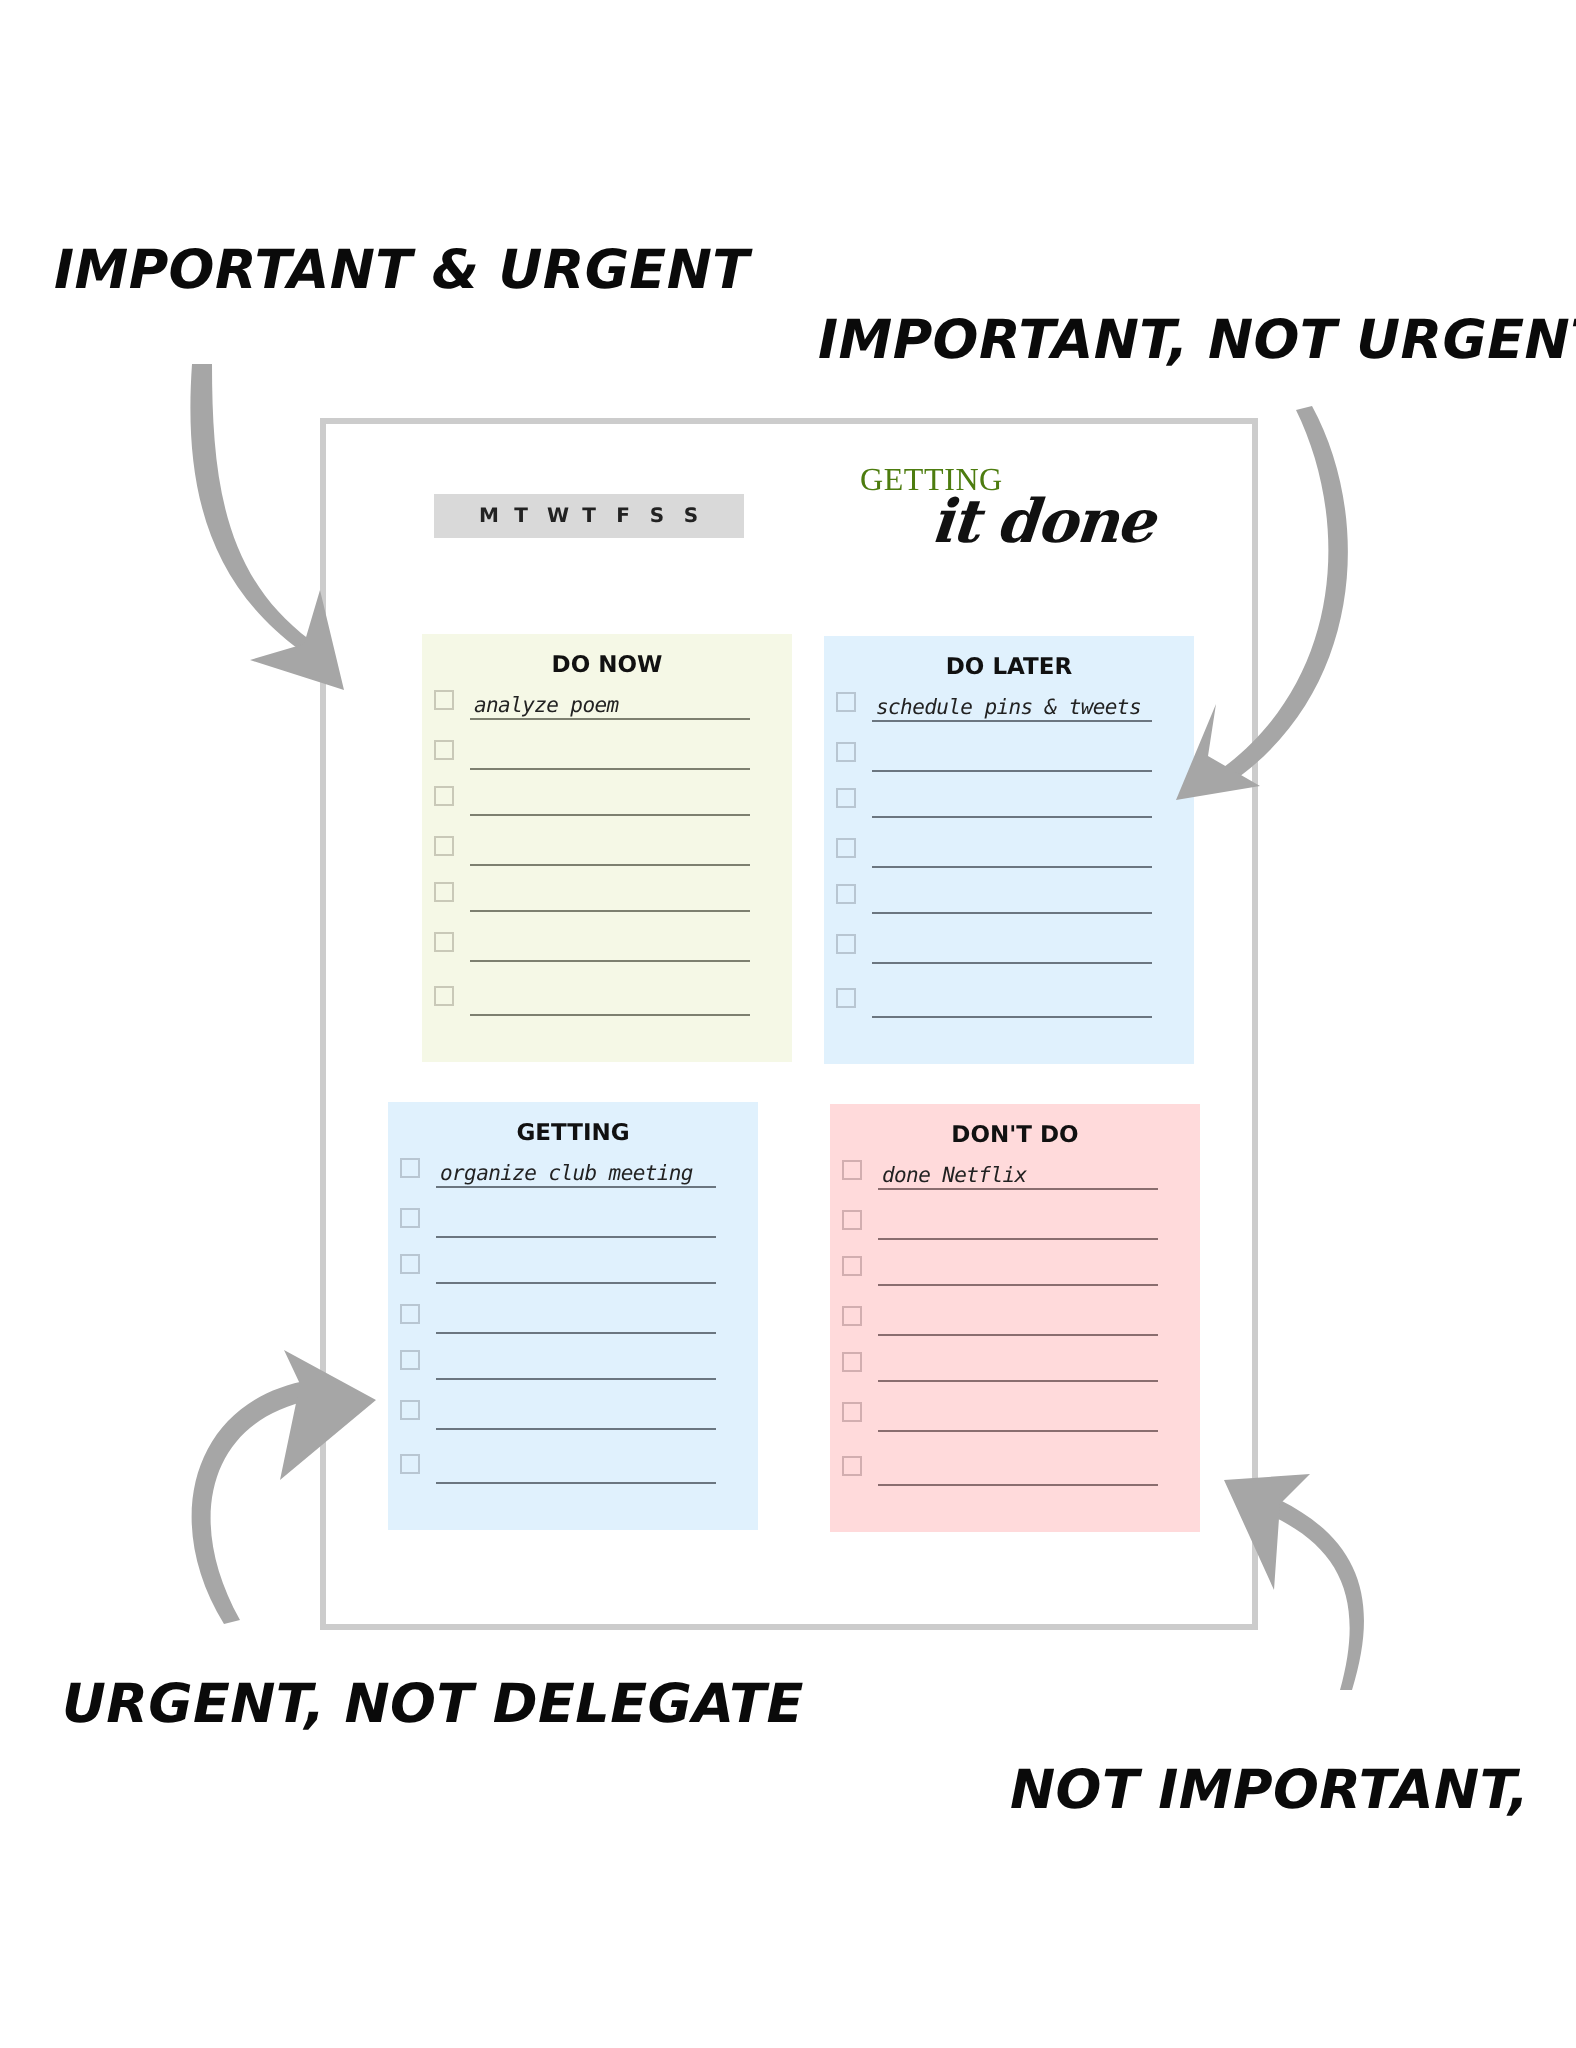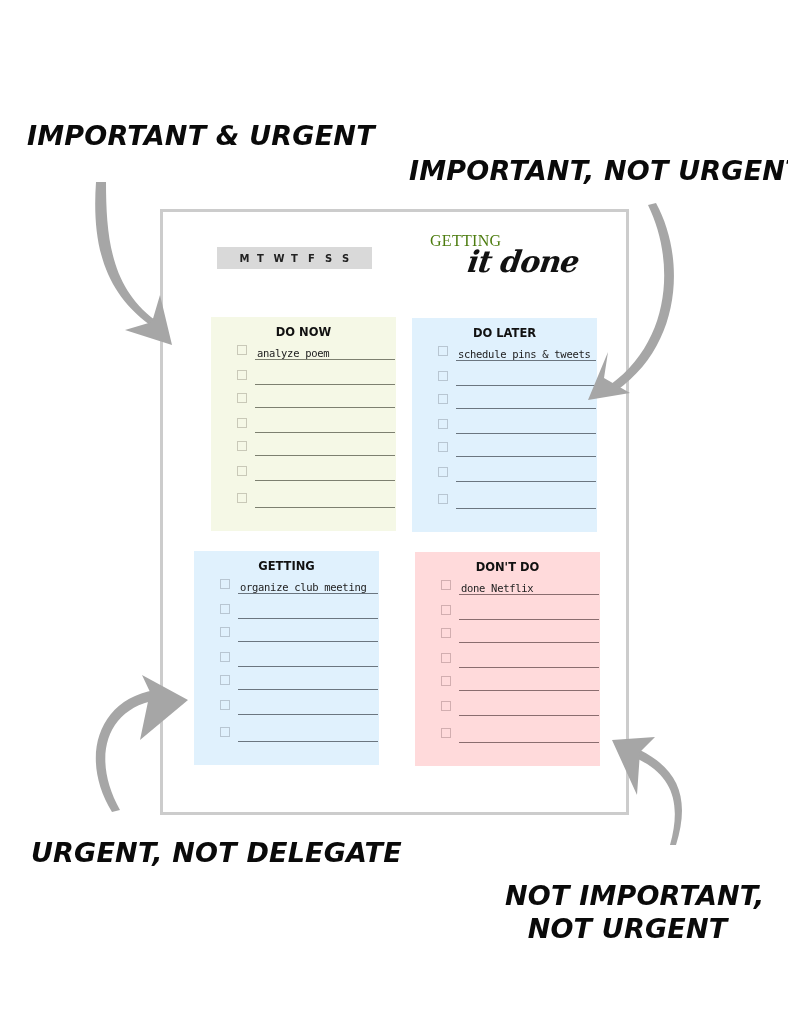--- a/index.html
+++ b/index.html
@@ -6,35 +6,34 @@
   body { width:788px; height:1024px; background:#ffffff; position:relative; overflow:hidden; font-family:"Liberation Sans", sans-serif; }
   .label { position:absolute; font-family:"DejaVu Sans", sans-serif; font-weight:bold; font-style:italic; color:#0a0a0a; font-size:27px; letter-spacing:0.2px; white-space:nowrap; }
   .label.center { text-align:center; line-height:33px; }
   .frame { position:absolute; left:160px; top:209px; width:463px; height:600px; border:3px solid #cccccc; background:#fff; }
   .days { position:absolute; left:217px; top:247px; width:155px; height:22px; background:#d9d9d9; display:flex; align-items:center; justify-content:center; gap:9px; font-family:"DejaVu Sans", sans-serif; font-weight:bold; font-size:10px; color:#222; }
   .days span { display:inline-block; width:8px; text-align:center; }
   .title-getting { position:absolute; left:430px; top:232px; font-family:Liberation Serif, serif; font-size:16px; color:#4d7c0f; letter-spacing:0.3px; }
   .title-script { position:absolute; left:468px; top:244px; font-family:"DejaVu Serif", serif; font-style:italic; font-weight:bold; font-size:30px; color:#111; letter-spacing:-1px; transform:skewX(-8deg); }
   .quad { position:absolute; width:185px; height:214px; }
   .quad h3 { margin:0; position:absolute; left:0; right:0; top:8px; text-align:center; font-family:"DejaVu Sans", sans-serif; font-weight:bold; font-size:11.5px; color:#111; }
-  .row { position:absolute; left:26px; height:16px; width:160px; }
+  .row { position:absolute; left:6px; height:16px; width:160px;font-style:italic; }
   .cb { position:absolute; left:0; top:1px; width:8px; height:8px; border:1px solid; background:transparent; }
   .line { position:absolute; left:18px; width:140px; bottom:0; border-bottom:1.5px solid; }
   .entry { position:absolute; left:20px; bottom:1px; font-family:"DejaVu Sans Mono", monospace; font-size:10.5px; color:#222; white-space:nowrap; letter-spacing:-0.3px; }
   svg.arrow { position:absolute; overflow:visible; }
 </style>
 </head>
 <body>
 
 <div class="label" style="left:27px; top:120px;">IMPORTANT &amp; URGENT</div>
 <div class="label" style="left:409px; top:155px;">IMPORTANT, NOT URGENT</div>
 <div class="label" style="left:31px; top:837px;">URGENT, NOT DELEGATE</div>
 <div class="label center" style="left:505px; top:879px; width:245px;">
   <div>NOT IMPORTANT,</div>
-  <div>NOT URGENT</div>
 </div>
 
 <div class="frame"></div>
 
 <div class="days">
   <span>M</span>
   <span>T</span>
   <span>W</span>
   <span>T</span>
   <span>F</span>

